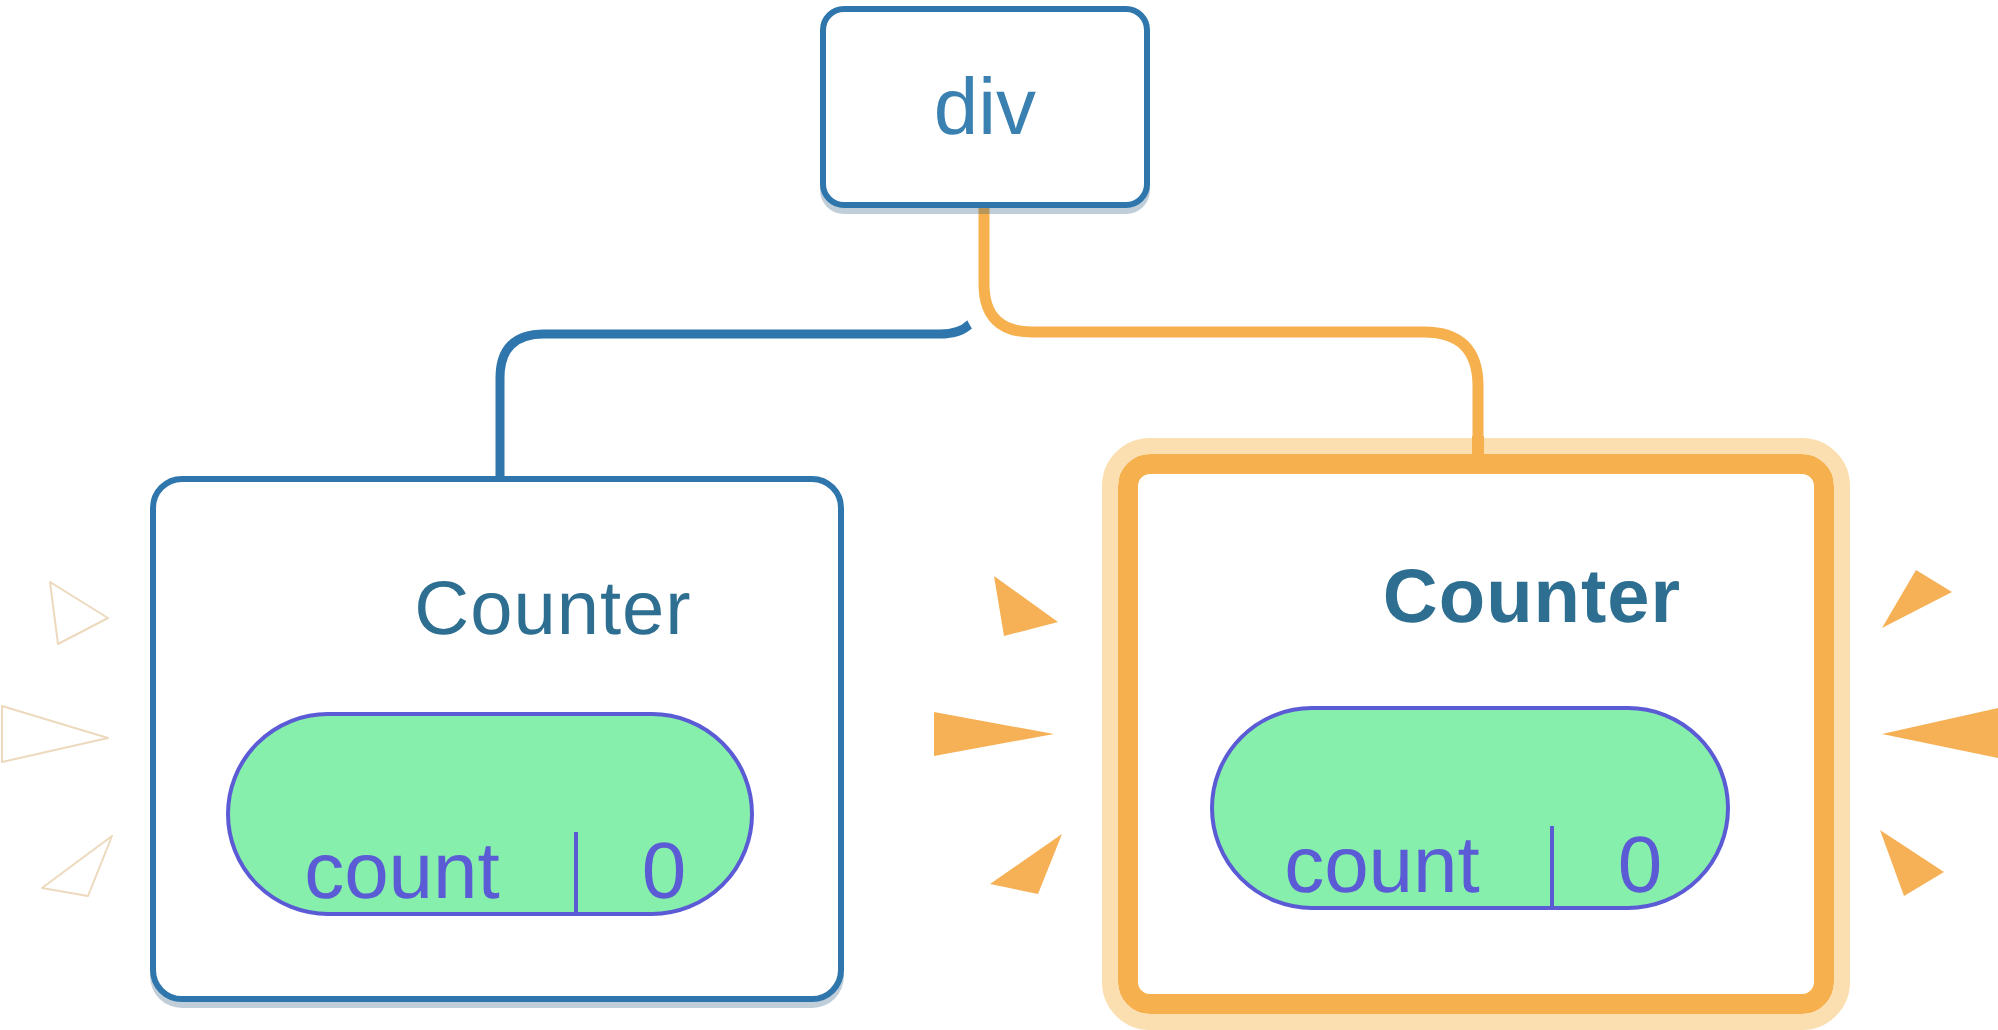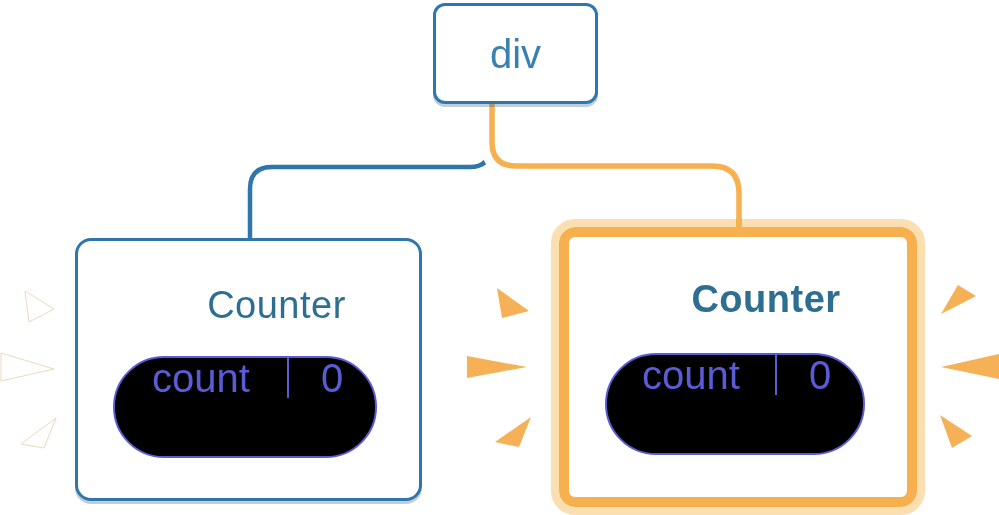--- a/index.html
+++ b/index.html
@@ -8,21 +8,20 @@
     font-family:"Liberation Sans", sans-serif;
   }
   .stage svg.wires{position:absolute;left:0;top:0;z-index:1;}
   .node, .card, .patch{position:absolute;box-sizing:border-box;background:#fff;}
   
   .node{
     left:410px;top:3px;width:165px;height:101px;
     border:3.5px solid #2E76AC;border-radius:12px;z-index:2;
     display:flex;align-items:center;justify-content:center;
     box-shadow:0 3px 0 rgba(30,80,120,0.28);
-    margin-left:23px;
   }
   .node .node-label{font-size:40px;color:#3A80B0;line-height:1;}
   
   .card-left{
     left:75px;top:238px;width:347px;height:263px;
     border:3px solid #2E76AC;border-radius:16px;z-index:2;
     box-shadow:0 3px 0 rgba(30,80,120,0.28);
   }
   
   .card-right{
@@ -30,22 +29,22 @@
     border:10px solid #F7B04E;outline:8px solid #FBDFB0;border-radius:16px;z-index:2;
   }
   .card-title{
     position:absolute;left:0;width:100%;text-align:center;
     font-size:38px;line-height:1.2;color:#2D6E91;letter-spacing:0.5px;margin-left:28px;
   }
   .card-left  .card-title{top:42px;font-weight:500;}
   .card-right .card-title{top:40px;font-weight:700;}
   
   .pill{
-    position:absolute;display:flex;align-items:flex-start;box-sizing:border-box;
-    border:2.5px solid #5B5BD6;border-radius:53px;background:#000000;overflow:hidden;
+    position:absolute;display:flex;align-items:flex-end;box-sizing:border-box;
+    border:2.5px solid #5B5BD6;border-radius:53px;background:#86efac;overflow:hidden;
   }
   .card-left  .pill{left:35px;top:115px;width:264px;height:102px;}
   .card-right .pill{left:36px;top:116px;width:260px;height:102px;}
   .pill .cell{display:flex;align-items:center;justify-content:center;
     font-size:40px;color:#5B5BD6;line-height:1;}
   .pill .cell-key{border-right:2.5px solid #5B5BD6;}
   .card-left  .cell-key{width:172px;}
   .card-right .cell-key{width:168px;}
   .pill .cell-value{flex:1;}
   

